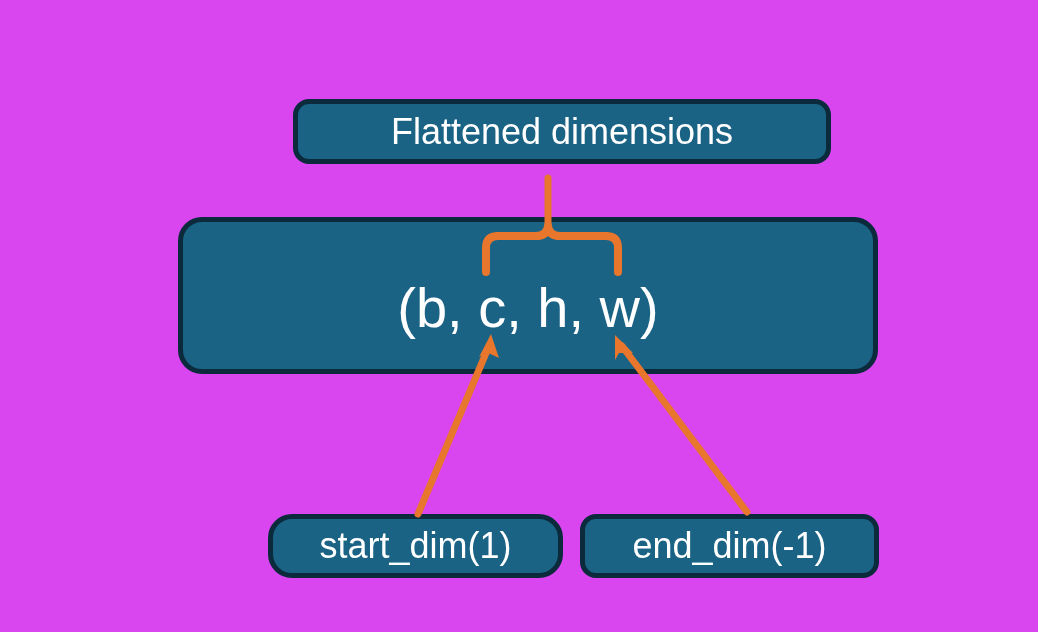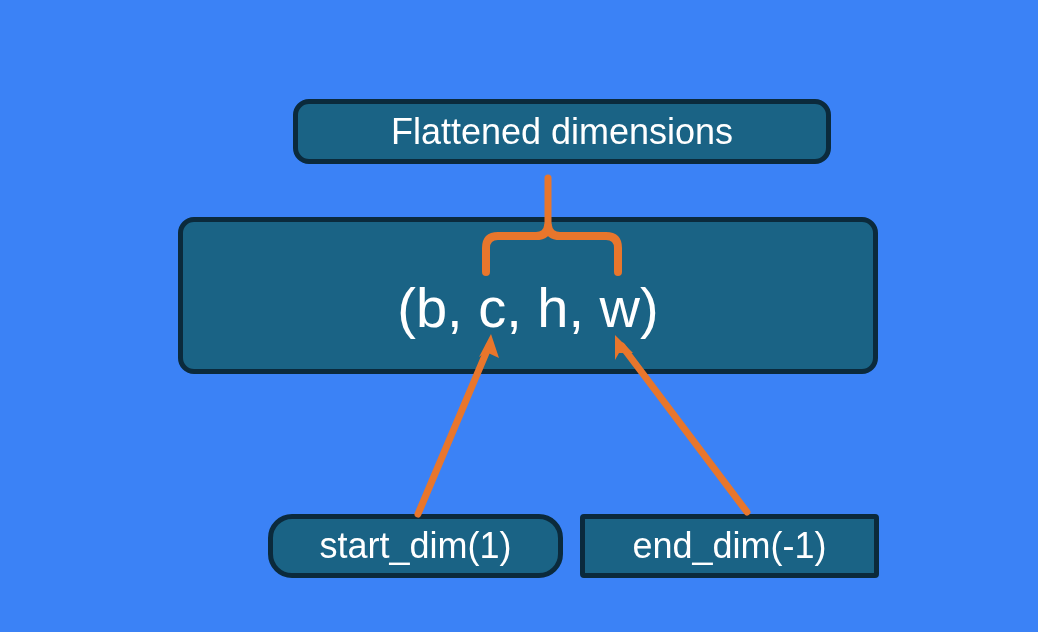--- a/index.html
+++ b/index.html
@@ -14,21 +14,21 @@
     overflow: hidden;
     font-family: "Liberation Sans", sans-serif;
   }
 
   #canvas {
     position: absolute;
     left: 0;
     top: 0;
     width: 1038px;
     height: 632px;
-    background: #3b82f6;
+    background: #d946ef;
   }
 
   .node {
     position: absolute;
     box-sizing: border-box;
     background: #1a6385;
     border: 5px solid #0b2a3c;
     border-radius: 20px;
     color: #ffffff;
     display: flex;
@@ -48,21 +48,21 @@
     font-size: 36px;
     border-radius: 16px;
   }
 
   #node-shape {
     left: 178px;
     top: 217px;
     width: 700px;
     height: 157px;
     font-size: 56px;
-    border-radius: 16px;
+    border-radius: 24px;
   }
 
   
   #node-shape .shape-label {
     position: relative;
     top: 12px;
   }
 
   #node-start-dim {
     left: 268px;
@@ -72,21 +72,21 @@
     font-size: 36px;
     border-radius: 24px;
   }
 
   #node-end-dim {
     left: 580px;
     top: 514px;
     width: 299px;
     height: 64px;
     font-size: 36px;
-    border-radius: 4px;
+    border-radius: 16px;
   }
 
   #connectors {
     position: absolute;
     left: 0;
     top: 0;
     width: 1038px;
     height: 632px;
     pointer-events: none;
   }

